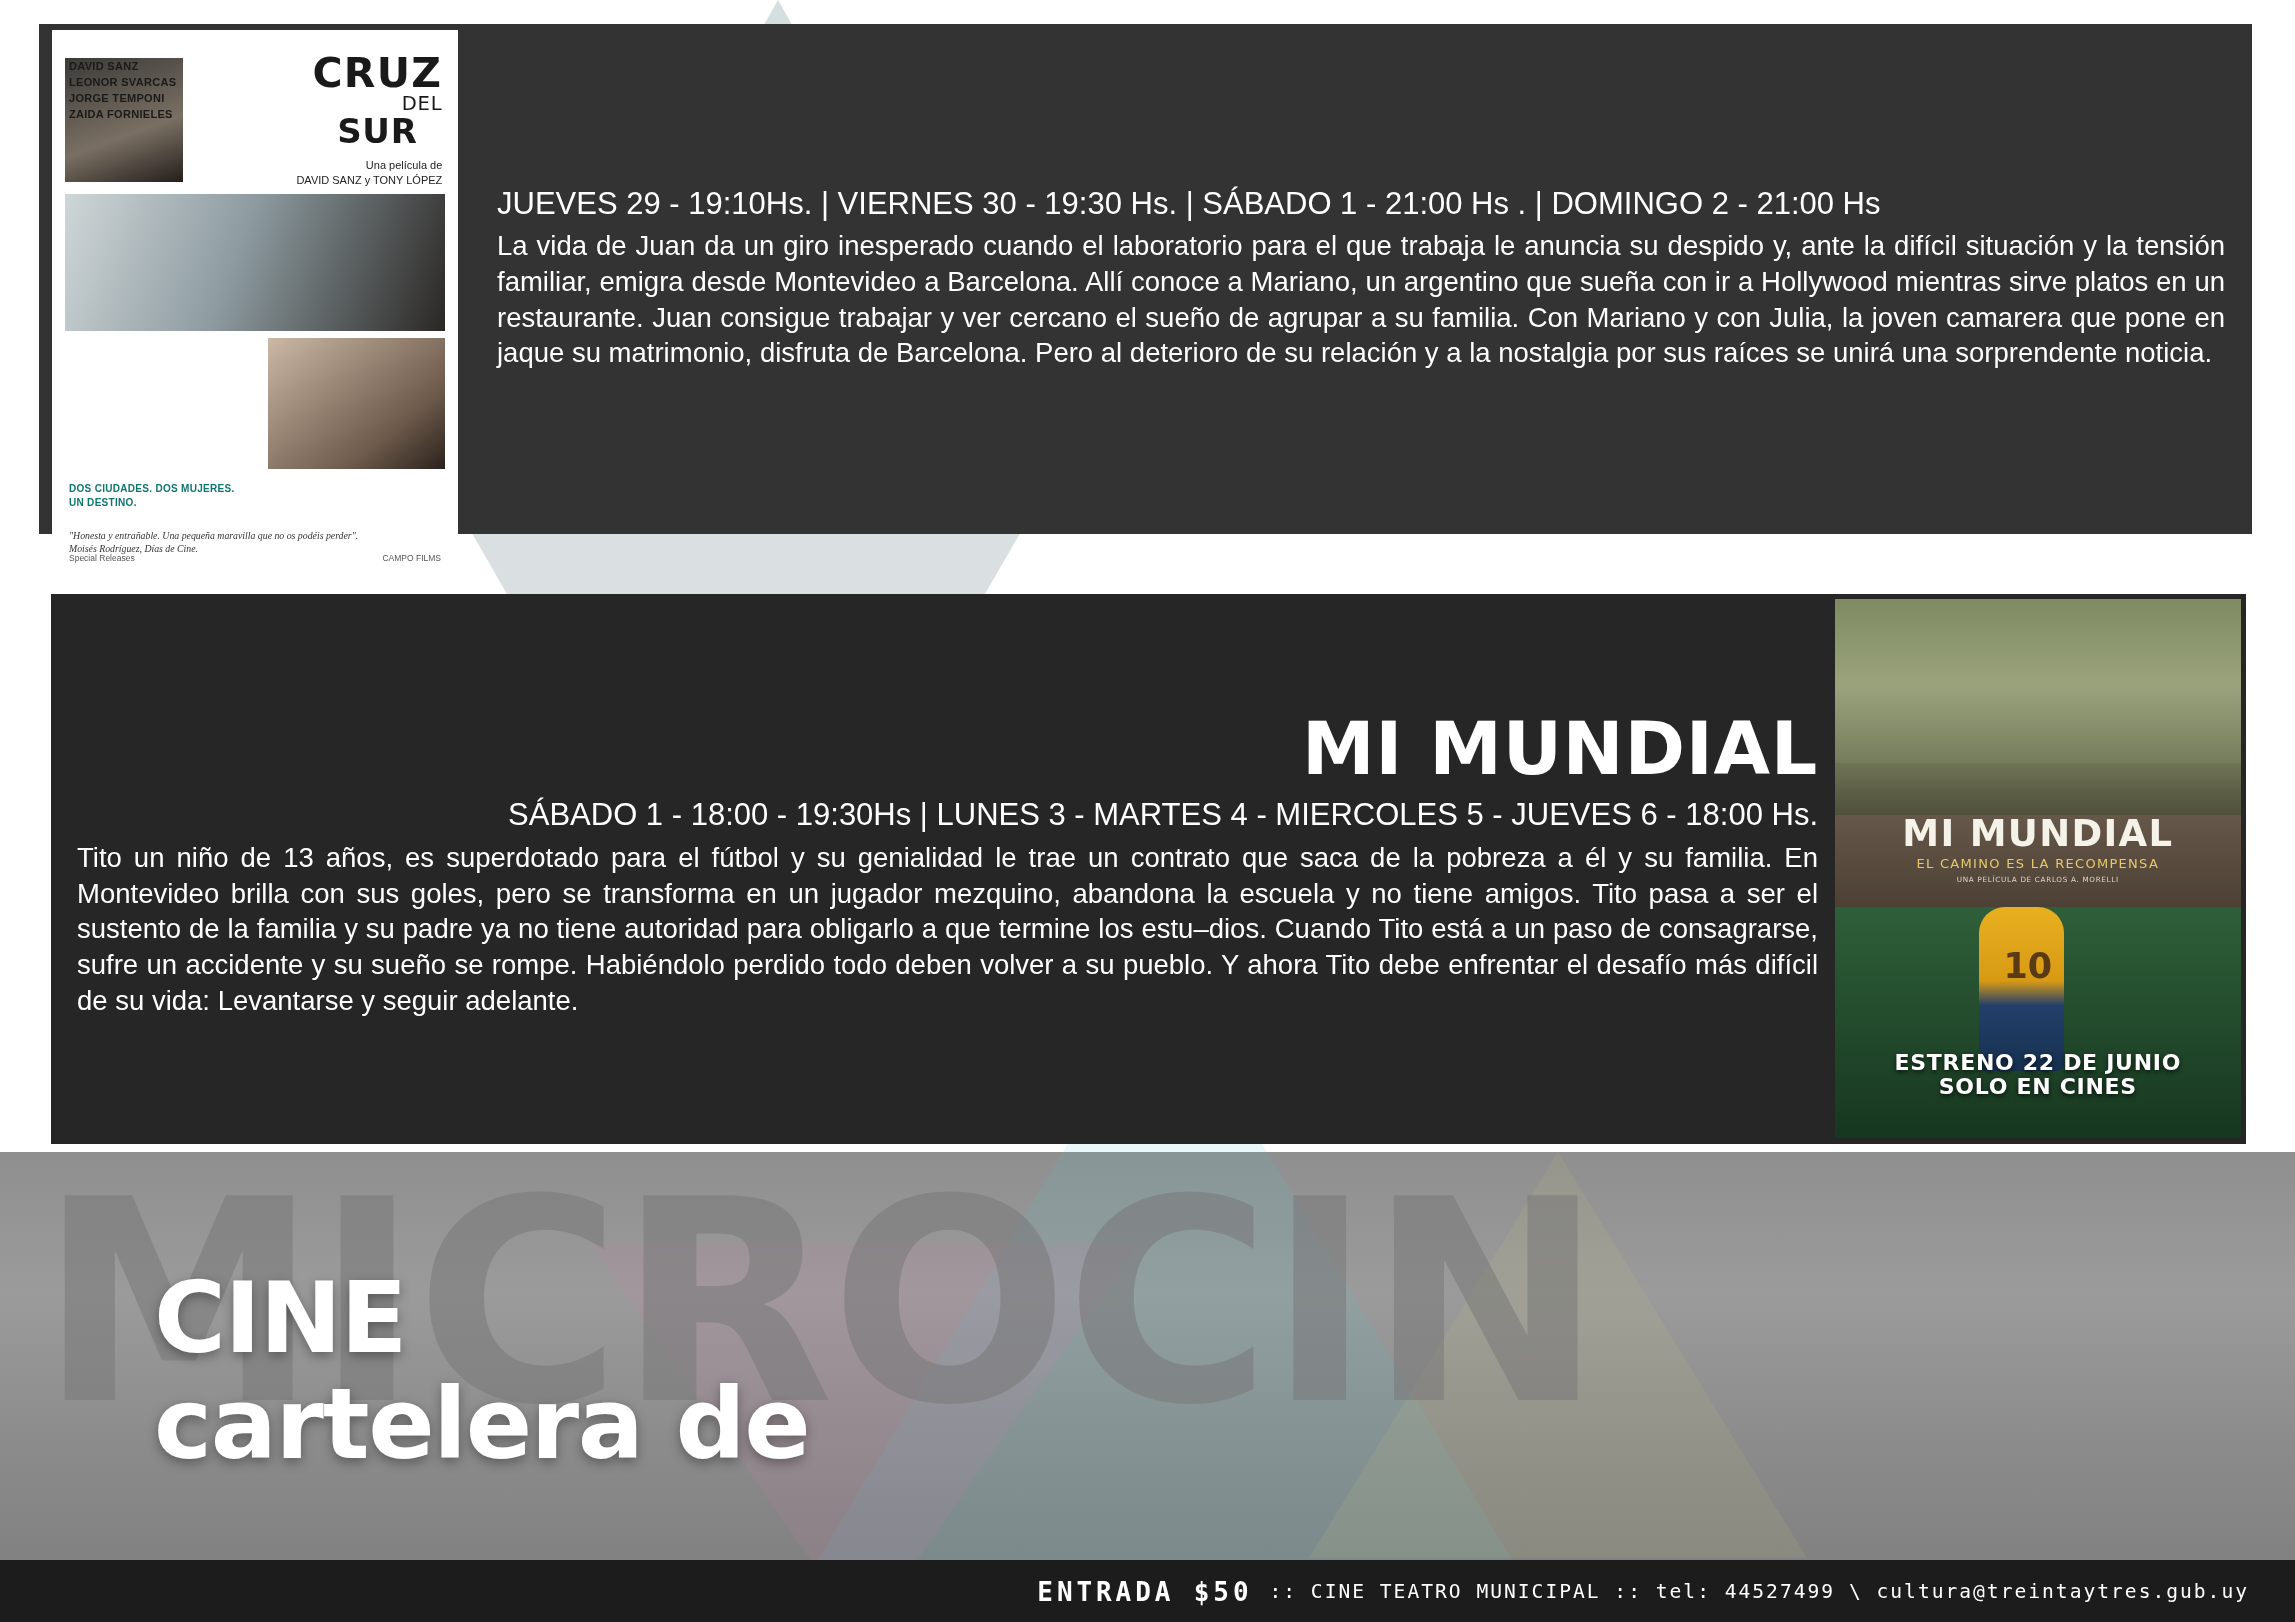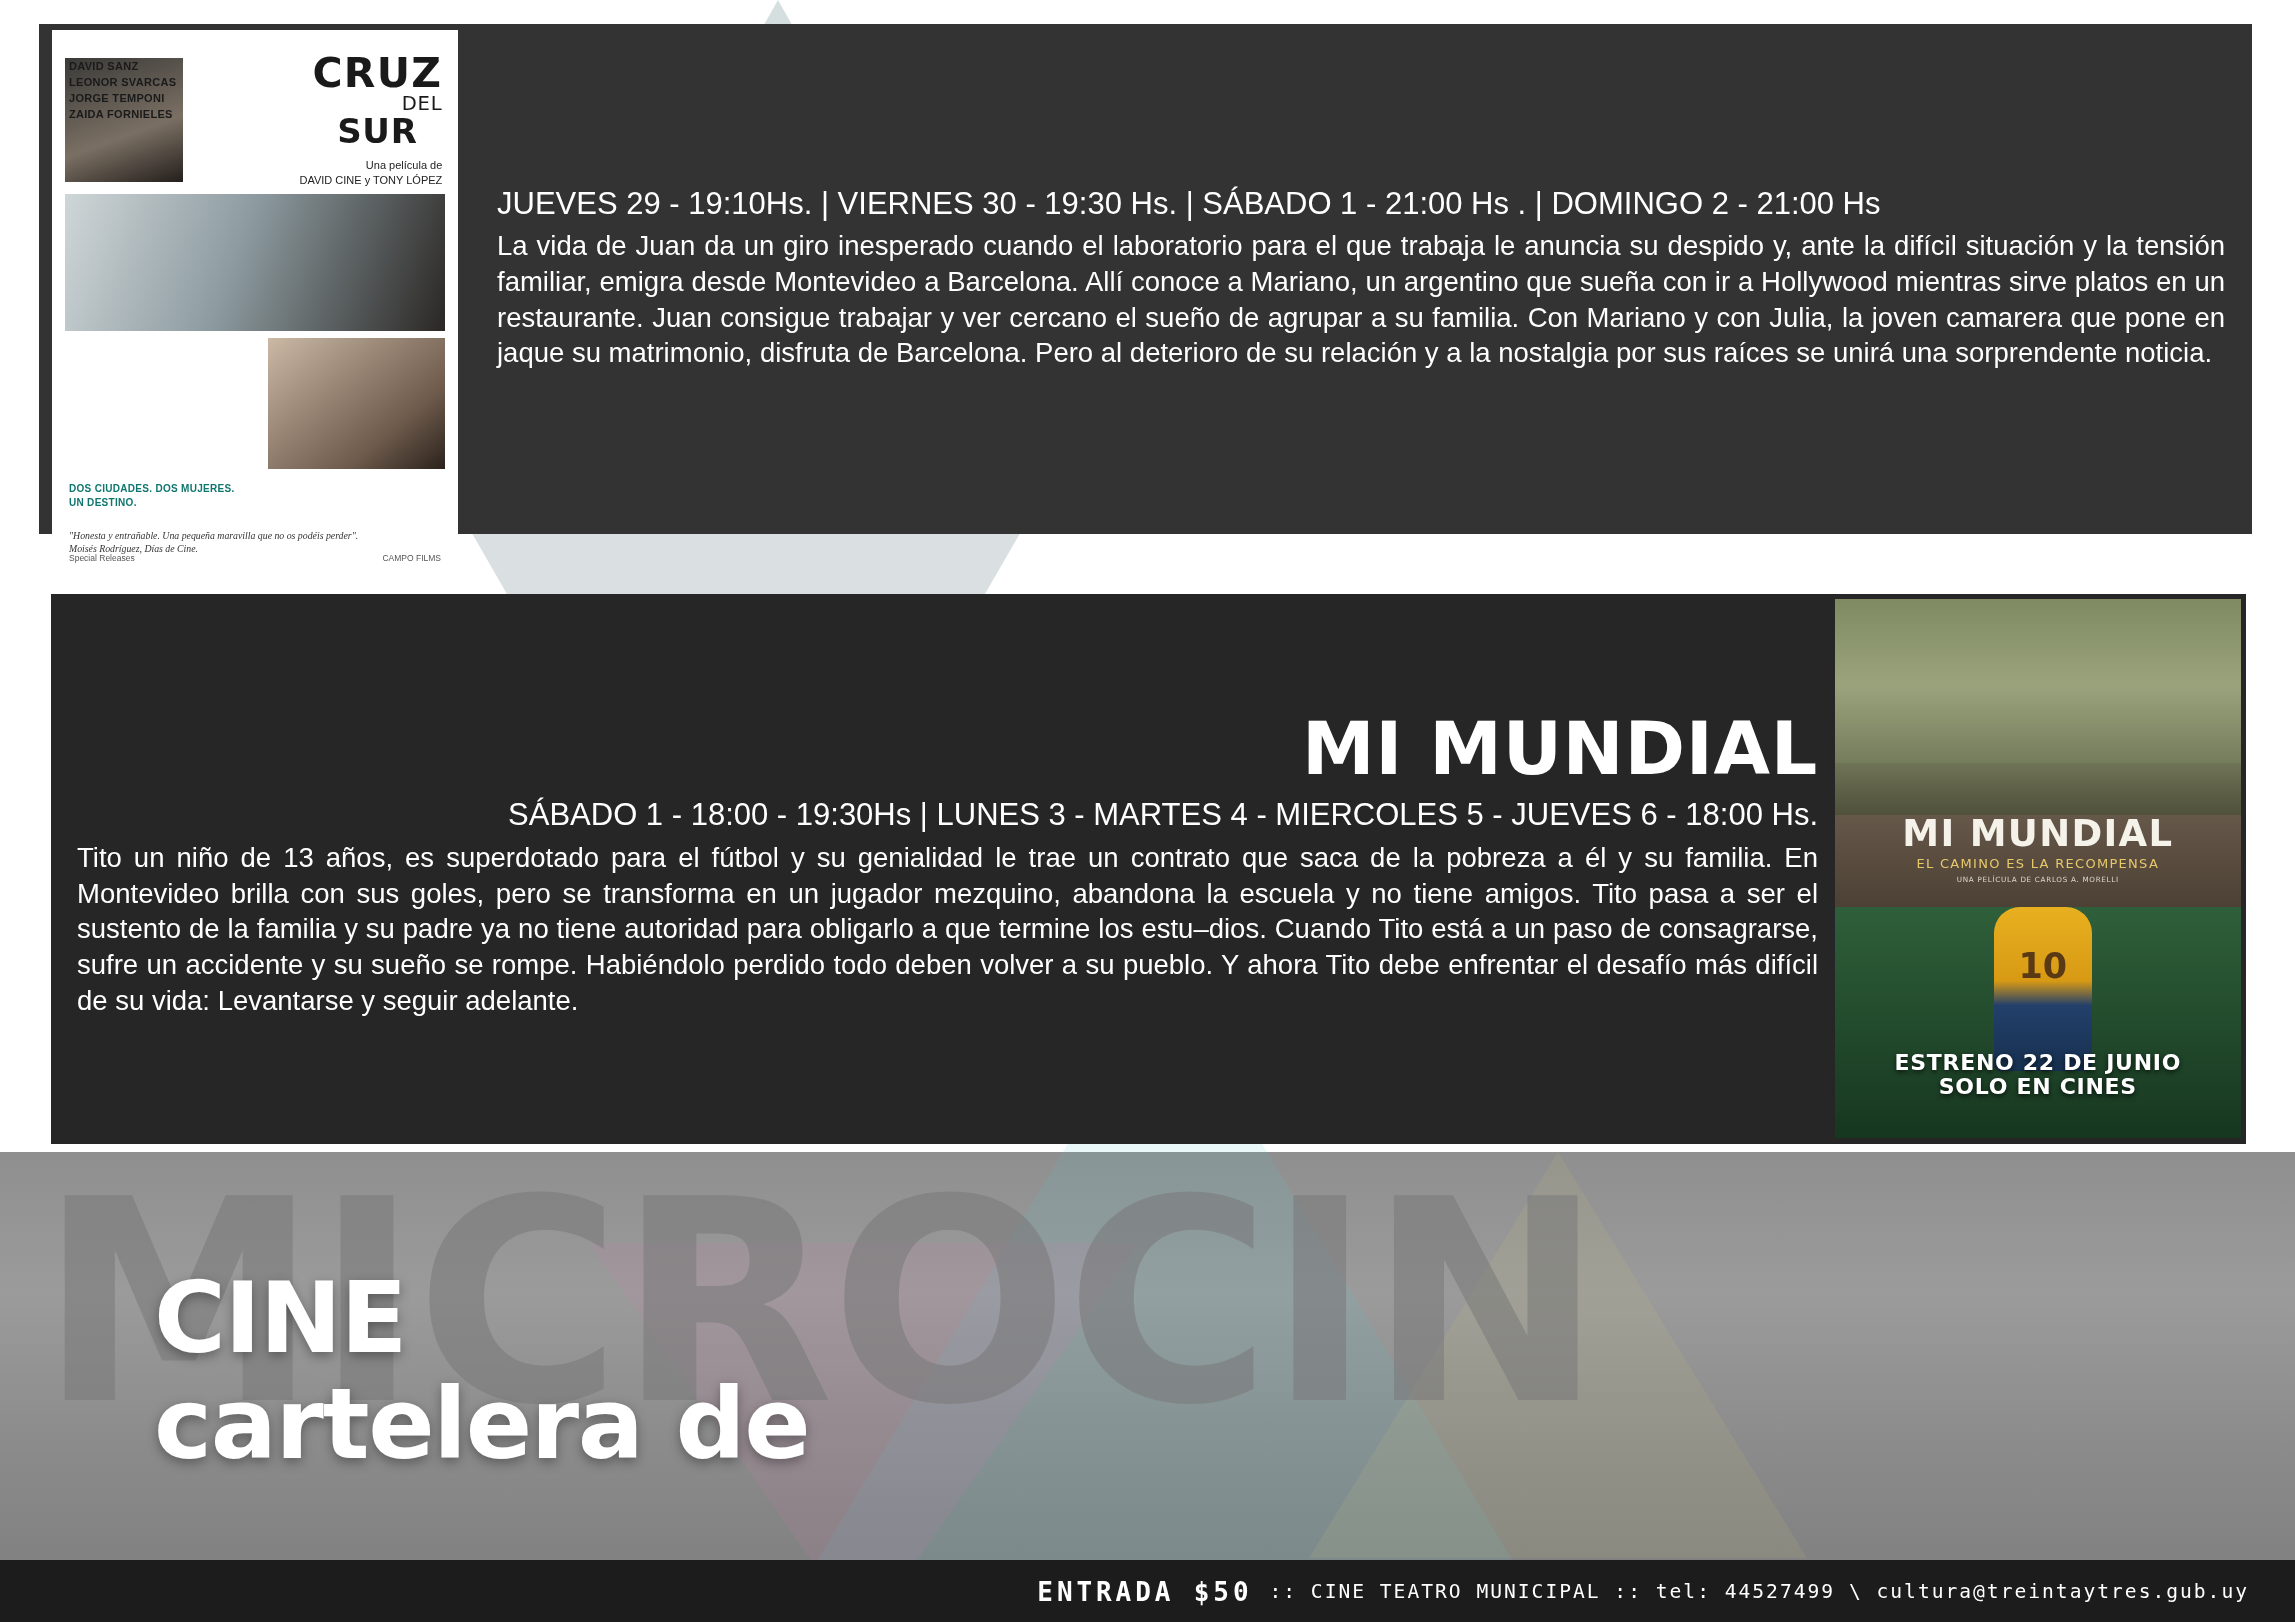--- a/index.html
+++ b/index.html
@@ -246,21 +246,21 @@
   .p2-field { position:absolute; left:0; top:308px; width:406px; height:236px;
     background: linear-gradient(180deg,#2f5f3a,#16361f); }
   .p2-title {
     position:absolute; left:0; top:216px; width:406px; text-align:center;
     color:#f5f2ea; font-family:"DejaVu Sans", sans-serif;
   }
   .p2-title .m1 { font-size: 37px; font-weight: bold; letter-spacing: 1.3px; line-height: 1; }
   .p2-title .m2 { font-size: 13px; letter-spacing: 1.3px; color:#e8c96a; margin-top: 3.9px;}
   .p2-title .m3 { font-size: 7.2px; letter-spacing: 0.7px; color:#ded8cc; margin-top: 3.9px;}
   .p2-boy {
-    position:absolute; left: 159px; top: 308px; width: 98px; height: 164px;
+    position:absolute; left: 144px; top: 308px; width: 85px; height: 164px;
     background: linear-gradient(180deg,#e8b020 0%, #d89a14 45%, #23406b 60%, #16304f 100%);
     border-radius: 26px 26px 6.5px 6.5px;
   }
   .p2-num {
     position:absolute; left: 0; top: 39px; width: 98px; text-align:center;
     color:#5a3a14; font-size: 35px; font-weight: bold; font-family:"DejaVu Sans", sans-serif;
   }
   .p2-release {
     position:absolute; left: 0; bottom: 39px; width: 406px; text-align: center;
     color:#ffffff; font-family:"DejaVu Sans", sans-serif; font-weight: bold;
@@ -298,21 +298,21 @@
 JORGE TEMPONI
 ZAIDA FORNIELES</div>
 
       <div class="p1-title">
         <div class="t1">CRUZ</div>
         <div class="t2">DEL</div>
         <div class="t3">SUR</div>
       </div>
 
       <div class="p1-credit" style="white-space:pre-line;">Una película de
-DAVID CINE y TONY LÓPEZ</div>
+DAVID SANZ y TONY LÓPEZ</div>
       <div class="p1-tag" style="white-space:pre-line;">DOS CIUDADES. DOS MUJERES.
 UN DESTINO.</div>
       <div class="p1-quote" style="white-space:pre-line;">"Honesta y entrañable. Una pequeña maravilla que no os podéis perder".
 Moisés Rodríguez, Días de Cine.</div>
       <div class="p1-logo">Special Releases</div>
       <div class="p1-logo2">CAMPO FILMS</div>
     </div>
 
     <div class="film-text" id="text-cruz">
       <p class="film-dates">JUEVES 29 - 19:10Hs. |  VIERNES 30 - 19:30 Hs. | SÁBADO 1 - 21:00 Hs . | DOMINGO 2 - 21:00 Hs</p>

